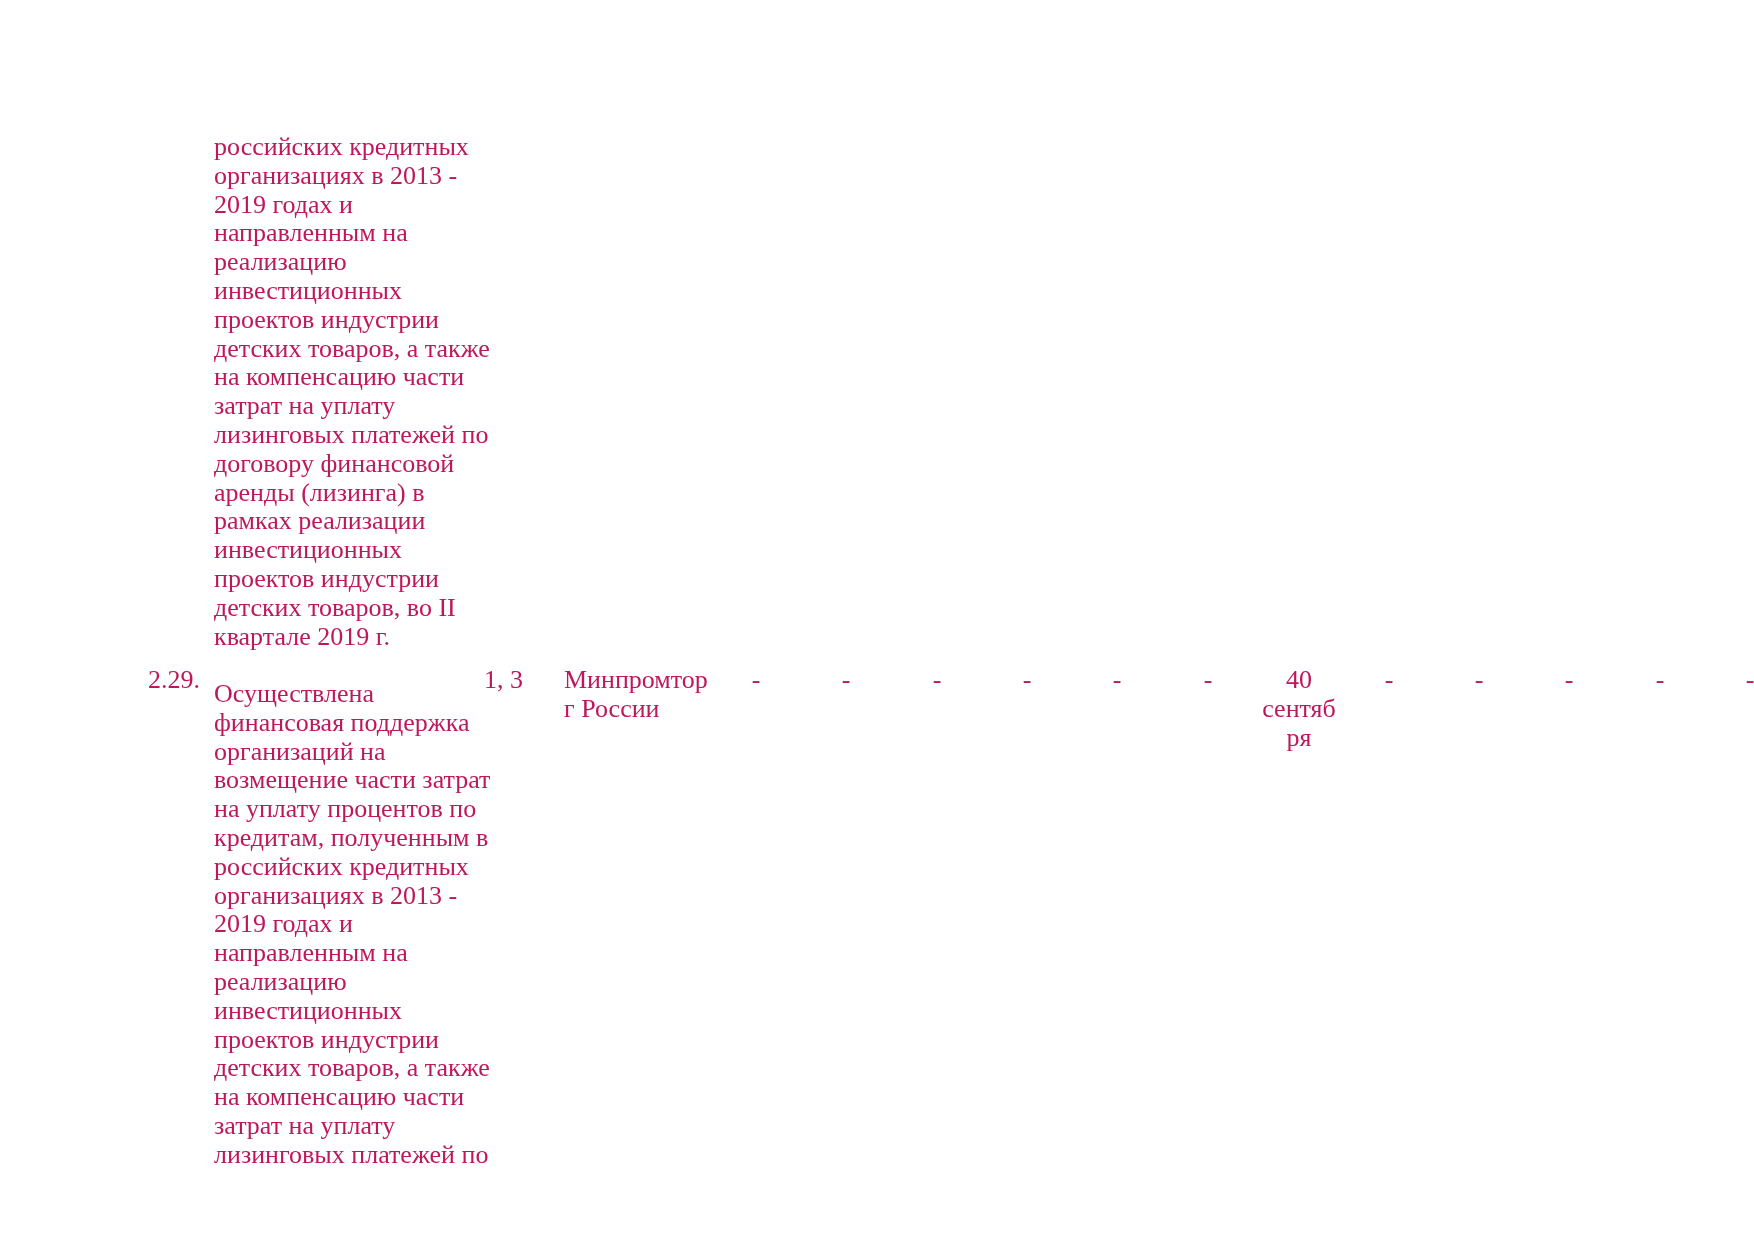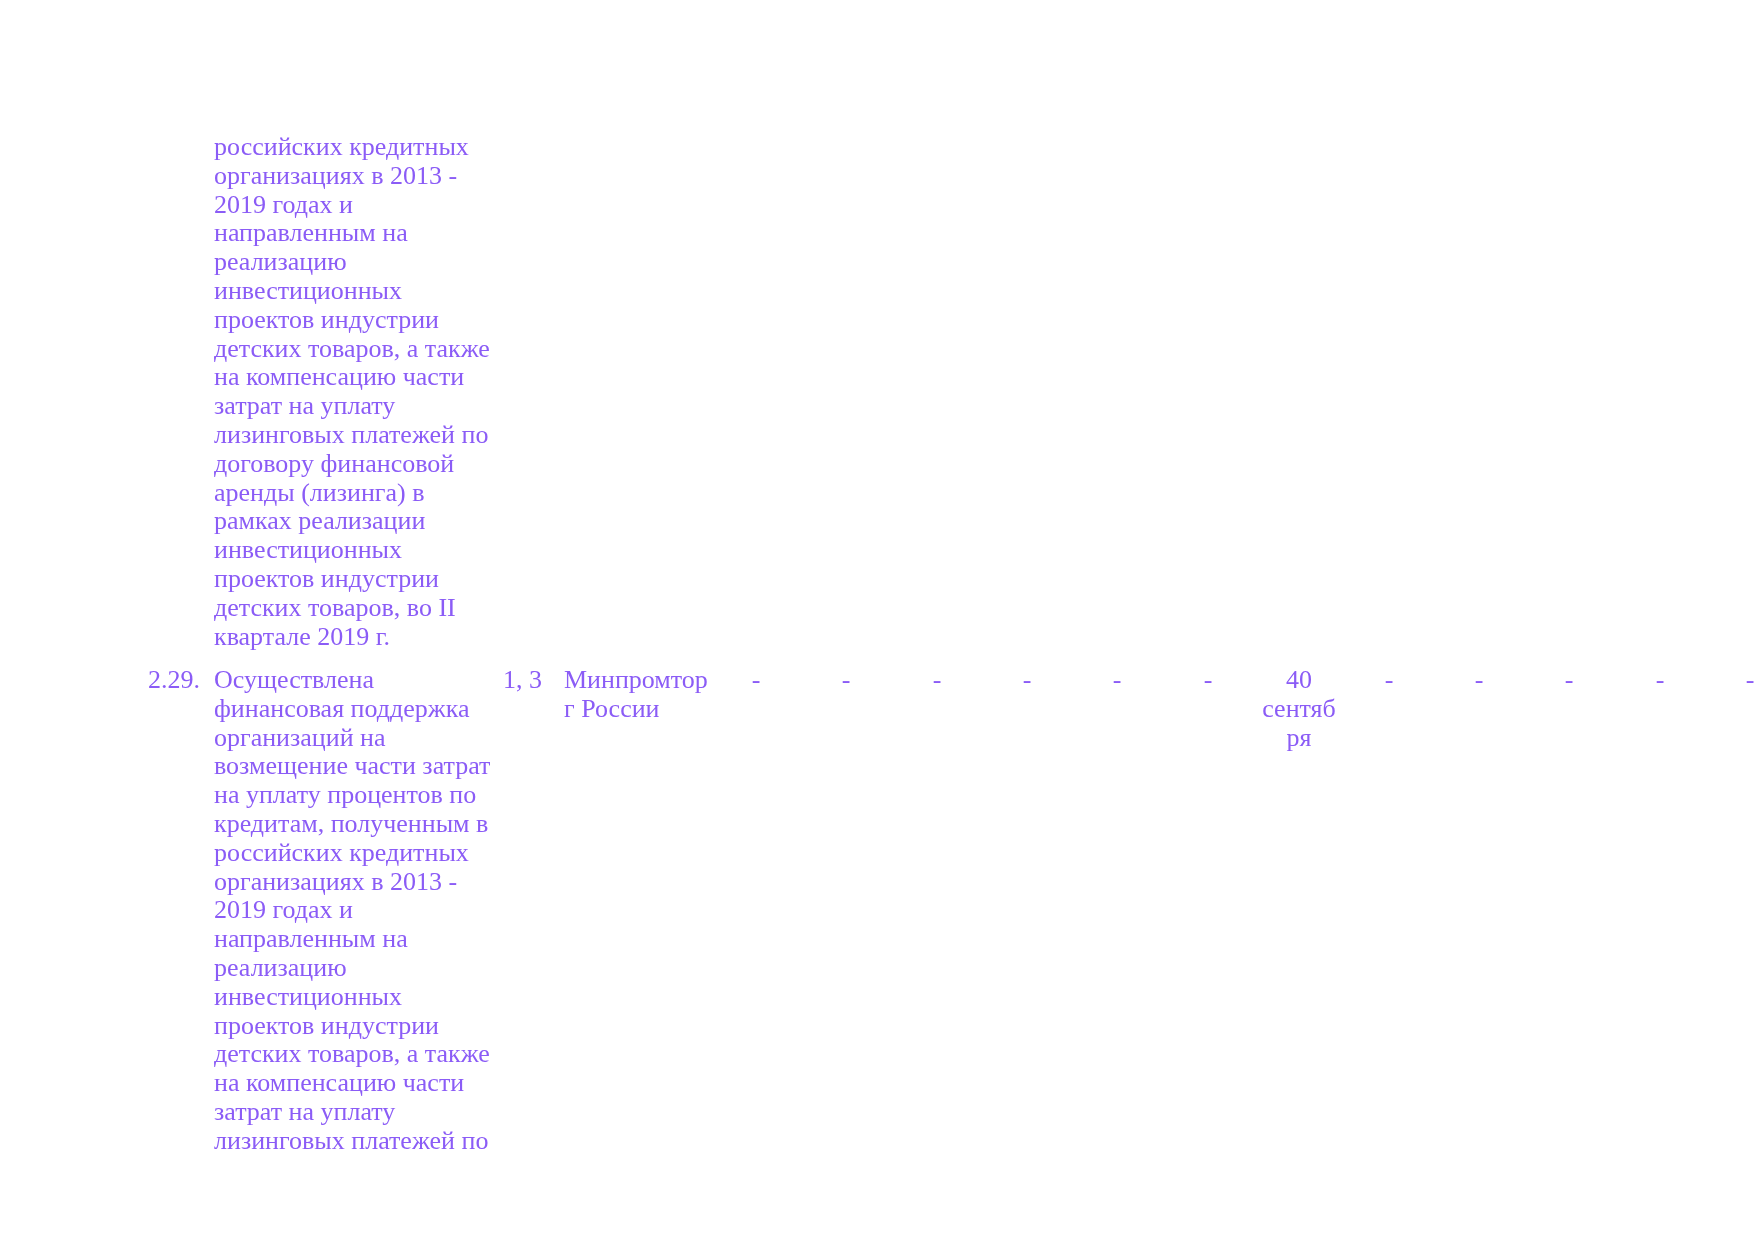--- a/index.html
+++ b/index.html
@@ -16,21 +16,21 @@
     height: 1240px;
     background: #ffffff;
     color: #000000;
     font-family: "Liberation Serif", "DejaVu Serif", serif;
     font-size: 26px;
     line-height: 28.8px;
   }
   .cell {
     position: absolute;
     white-space: pre-line;
-    color: #8b5cf6;
+    color: #be185d;
   }
   .cell.center {
     text-align: center;
   }
 </style>
 </head>
 <body>
 
 <div class="page">
 
@@ -48,39 +48,39 @@
 договору финансовой
 аренды (лизинга) в
 рамках реализации
 инвестиционных
 проектов индустрии
 детских товаров, во II
 квартале 2019 г.</div>
 
   <div class="cell" style="left:148px; top:666px; width:70px;">2.29.</div>
 
-  <div class="cell" style="left:214px; top:666px; width:320px;">Осуществлена
+  <div class="cell" style="left:214px; top:680px; width:320px;">Осуществлена
 финансовая поддержка
 организаций на
 возмещение части затрат
 на уплату процентов по
 кредитам, полученным в
 российских кредитных
 организациях в 2013 -
 2019 годах и
 направленным на
 реализацию
 инвестиционных
 проектов индустрии
 детских товаров, а также
 на компенсацию части
 затрат на уплату
 лизинговых платежей по</div>
 
-  <div class="cell" style="left:503px; top:666px; width:60px;">1, 3</div>
+  <div class="cell" style="left:484px; top:666px; width:60px;">1, 3</div>
 
   <div class="cell" style="left:564px; top:666px; width:150px;">Минпромтор
 г России</div>
 
   <div class="cell center" style="left:711px;  top:666px; width:90px;">-</div>
   <div class="cell center" style="left:801px;  top:666px; width:90px;">-</div>
   <div class="cell center" style="left:892px;  top:666px; width:90px;">-</div>
   <div class="cell center" style="left:982px;  top:666px; width:90px;">-</div>
   <div class="cell center" style="left:1072px; top:666px; width:90px;">-</div>
   <div class="cell center" style="left:1163px; top:666px; width:90px;">-</div>

